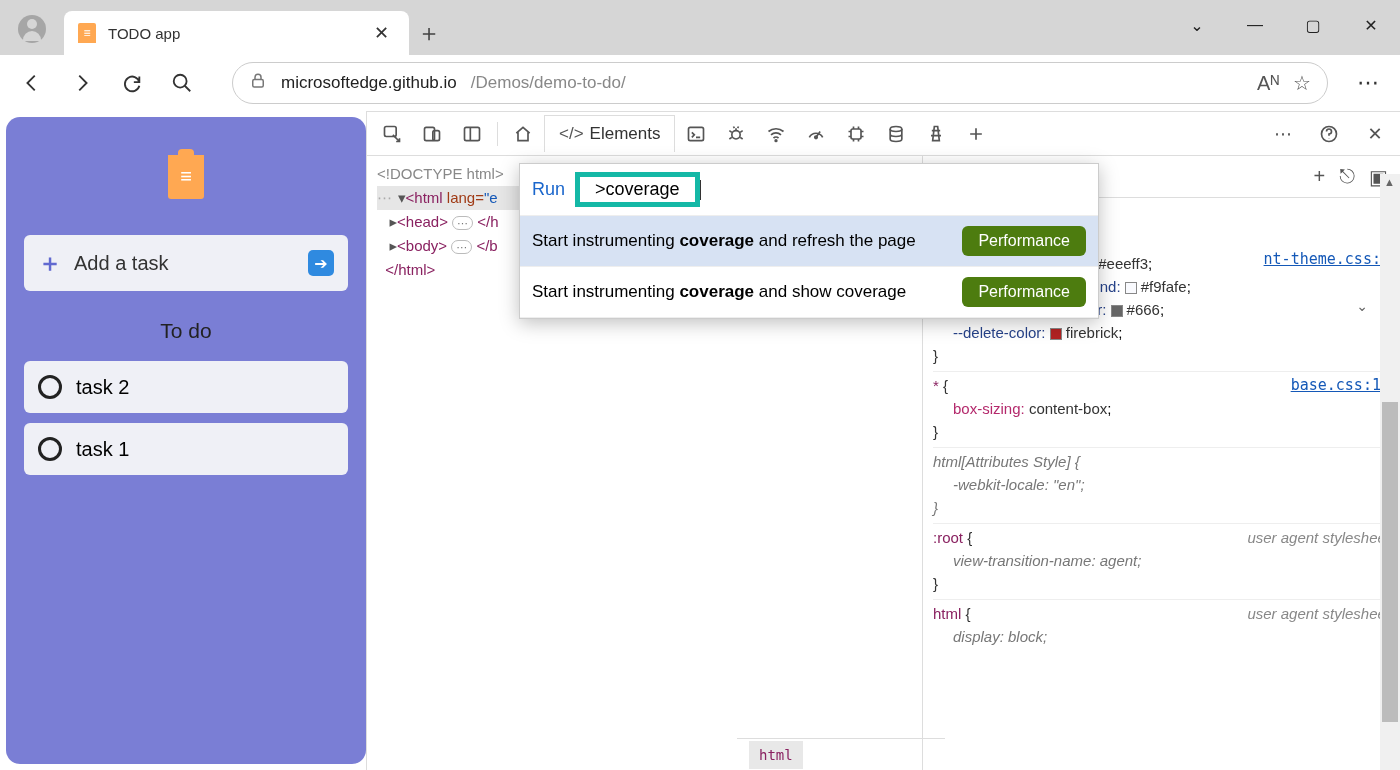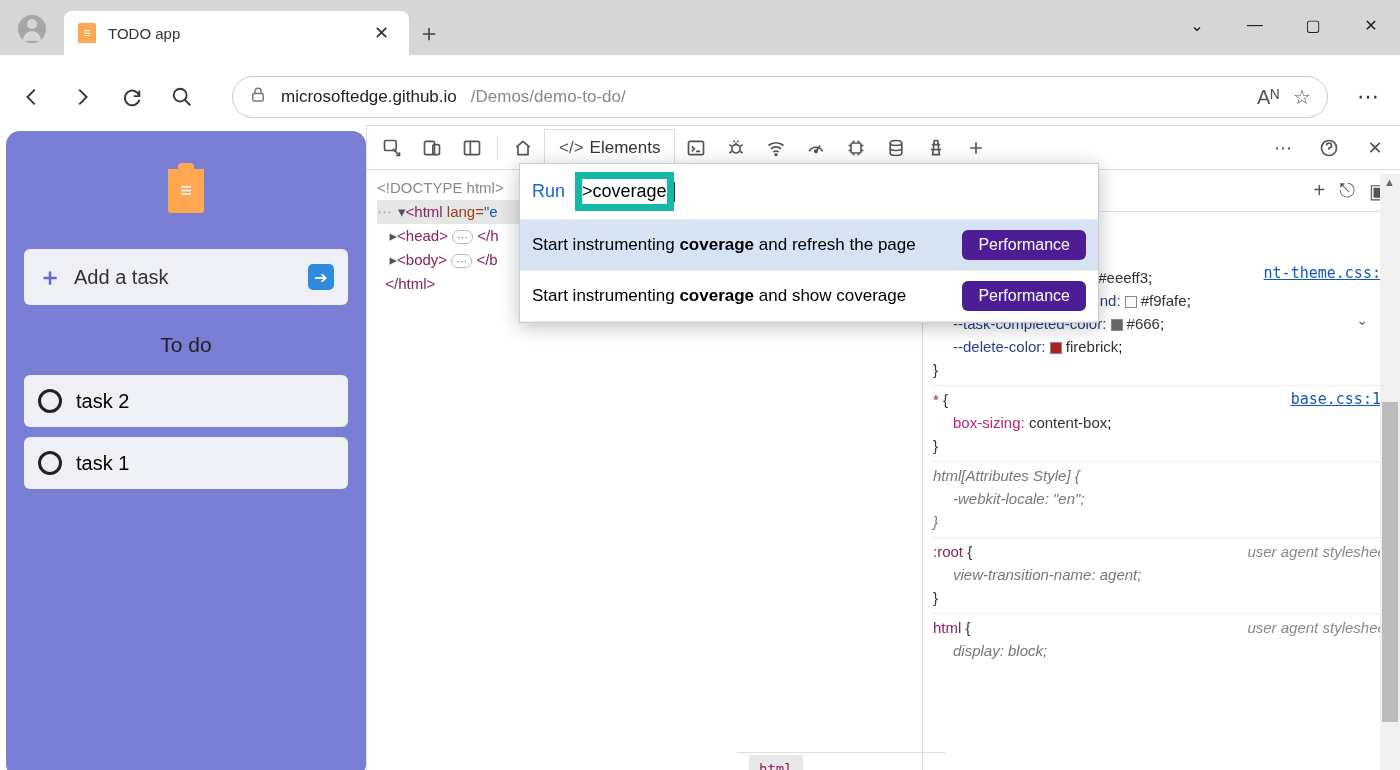--- a/index.html
+++ b/index.html
@@ -13,21 +13,21 @@
 .tab { background: #fff; border-radius: 8px 8px 0 0; height: 44px; width: 345px; display: flex; align-items: center; padding: 0 14px; margin-left: 0; }
 .tab-icon { width: 18px; height: 20px; background: #ffa852; border-radius: 2px 2px 0 0; margin-right: 12px; position: relative; display: flex; align-items: center; justify-content: center; }
 .tab-icon::after { content: '≡'; color: #fff; font-size: 12px; }
 .tab-title { flex: 1; font-size: 15px; color: #333; }
 .tab-close { font-size: 18px; color: #333; cursor: pointer; padding: 2px 6px; }
 .newtab { width: 40px; height: 44px; display: flex; align-items: center; justify-content: center; font-size: 24px; color: #444; cursor: pointer; }
 .winctrl { margin-left: auto; display: flex; height: 44px; align-items: center; margin-bottom: 8px; }
 .winctrl span { width: 58px; text-align: center; font-size: 16px; color: #222; cursor: pointer; }
 
 
-.addrbar { height: 56px; background: #fff; display: flex; align-items: center; padding: 0 12px; gap: 10px; margin-top: 14px; }
+.addrbar { height: 56px; background: #fff; display: flex; align-items: center; padding: 0 12px; gap: 10px; }
 .navbtn { width: 40px; height: 40px; display: flex; align-items: center; justify-content: center; font-size: 22px; color: #333; cursor: pointer; border-radius: 4px; }
 .navbtn svg { width: 22px; height: 22px; }
 .addrfield { flex: 1; height: 42px; background: #fff; border: 1px solid #ccc; border-radius: 21px; display: flex; align-items: center; padding: 0 16px; gap: 14px; font-size: 17px; color: #222; margin-left: 20px; margin-right: 10px; }
 .addrfield .lock { color: #777; }
 .urlgray { color: #888; }
 .addr-right { display: flex; gap: 14px; align-items: center; margin-left: auto; }
 .addr-right span { font-size: 20px; color: #555; cursor: pointer; }
 
 
 .content { display: flex; height: calc(770px - 55px - 56px); }
@@ -85,26 +85,26 @@
 .ruleline { border-top: 1px solid #eee; padding-top: 2px; }
 
 
 .breadcrumb { height: 32px; border-top: 1px solid #ddd; display: flex; align-items: center; padding: 0 12px; }
 .breadcrumb span { background: #e8e8e8; padding: 2px 10px; font-family: Consolas, monospace; font-size: 14px; color: #8a2261; }
 
 
 .palette { position: absolute; top: 163px; left: 519px; width: 580px; background: #fff; border: 1px solid #ccc; box-shadow: 0 4px 18px rgba(0,0,0,0.25); z-index: 100; }
 .palette-input { display: flex; align-items: center; padding: 8px 12px; font-size: 18px; border-bottom: 1px solid #eee; }
 .palette-input .run { color: #1a66cc; margin-right: 10px; }
-.palette-input .query { border: 7px solid #14b8a6; padding: 2px 0; }
+.palette-input .query { border: 5px solid #14b8a6; padding: 2px 15px; }
 .palette-input .car { display: inline-block; width: 1px; height: 20px; background: #333; vertical-align: middle; animation: blink 1s infinite; }
 .opt { display: flex; align-items: center; padding: 10px 12px; font-size: 17px; border-bottom: 1px solid #eee; cursor: pointer; }
 .opt.active { background: #d7e2f3; }
 .opt .badge { margin-left: auto; padding: 6px 16px; border-radius: 6px; color: #fff; font-size: 16px; }
-.badge.perf { background: #4c1d95; color: #fff; }
+.badge.perf { background: #4d7c0f; color: #fff; }
 .badge.qv { background: #9252e5; }
 .opt strong { font-weight: 700; }
 .opt.boxed { border: 3px solid #d11; }
 
 
 .scrollind { position: absolute; right: 0; top: 174px; bottom: 0; width: 20px; background: #f0f0f0; }
 .scrollthumb { position: absolute; top: 228px; right: 2px; width: 16px; height: 320px; background: #bcbcbc; }
 .scrollarrow { position: absolute; right: 4px; width: 12px; height: 12px; color: #666; font-size: 11px; }
 
 

